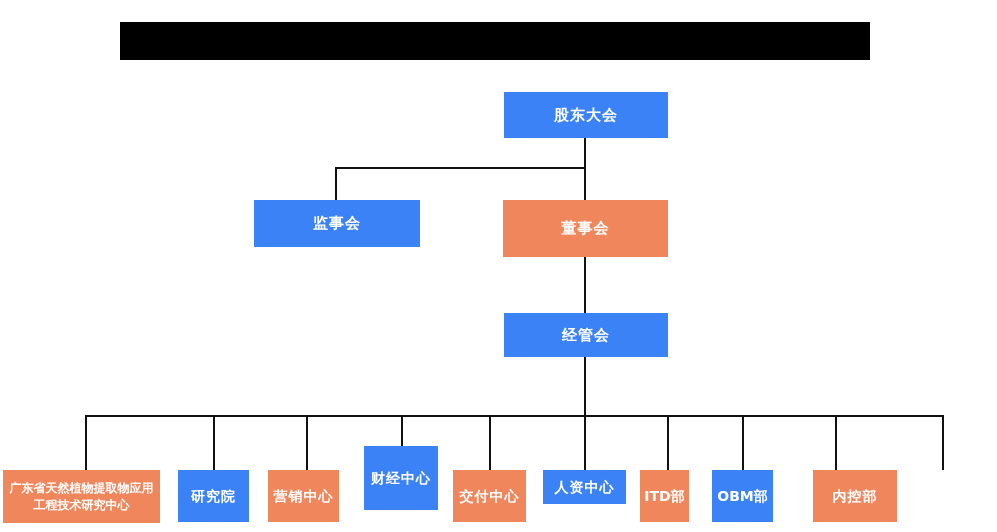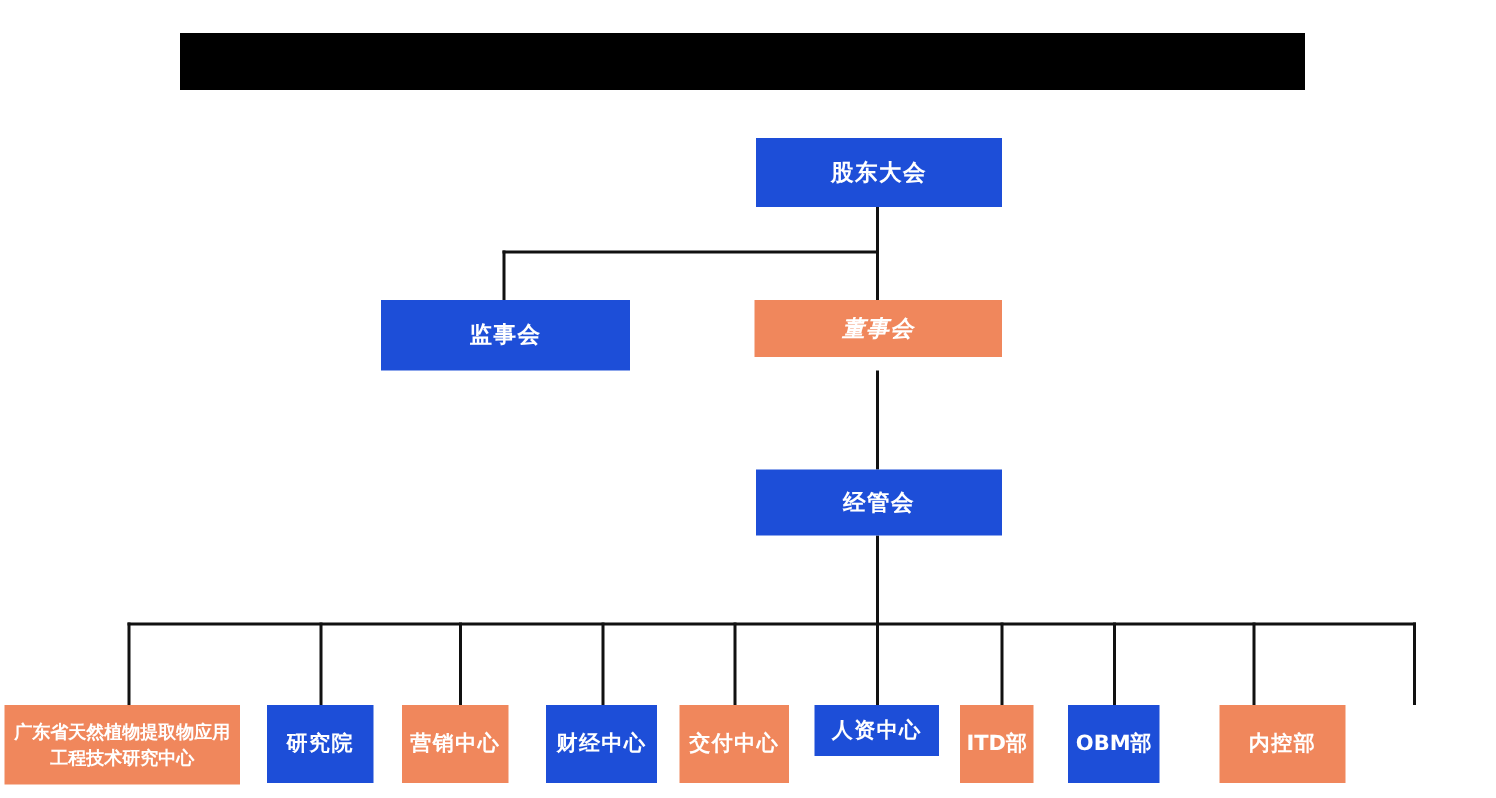--- a/index.html
+++ b/index.html
@@ -25,36 +25,36 @@
     display: flex;
     align-items: center;
     justify-content: center;
     text-align: center;
     color: #ffffff;
     font-weight: bold;
     font-size: 15px;
     letter-spacing: 1px;
     line-height: 1.35;
   }
-  .dark  { background: #1d4ed8; }
+  .dark  { background: #3b82f6; }
   .light { background: #f0875c; }
   .line {
     position: absolute;
     background: #111111;
   }
   
   .n-shareholders { left: 504px; top: 92px;  width: 164px; height: 46px; }
   .n-supervisory  { left: 254px; top: 200px; width: 166px; height: 47px; }
-  .n-board        { left: 503px; top: 200px; width: 165px; height: 38px; font-style: italic; }
+  .n-board        { left: 503px; top: 200px; width: 165px; height: 57px; }
   .n-management   { left: 504px; top: 313px; width: 164px; height: 44px; }
   
   .d0 { left: 3px;   top: 470px; width: 157px; height: 53px; font-size: 12px; letter-spacing: 0; padding: 2px 4px; }
   .d1 { left: 178px; top: 470px; width: 71px;  height: 52px; font-size: 14px; }
   .d2 { left: 268px; top: 470px; width: 71px;  height: 52px; font-size: 14px; }
-  .d3 { left: 364px; top: 470px; width: 74px;  height: 52px; font-size: 14px; }
+  .d3 { left: 364px; top: 446px; width: 74px;  height: 64px; font-size: 14px; }
   .d4 { left: 453px; top: 470px; width: 73px;  height: 52px; font-size: 14px; }
   .d5 { left: 543px; top: 470px; width: 83px;  height: 34px; font-size: 14px; }
   .d6 { left: 640px; top: 470px; width: 49px;  height: 52px; font-size: 14px; letter-spacing: 0; }
   .d7 { left: 712px; top: 470px; width: 61px;  height: 52px; font-size: 14px; letter-spacing: 0; }
   .d8 { left: 794px; top: 470px; width: 84px;  height: 52px; font-size: 14px; margin-left: 19px; }
   .d9 { left: 895px; top: 470px; width: 99px;  height: 52px; font-size: 14px; }
   
   .l-v1  { left: 584px; top: 138px; width: 2px;   height: 30px; }  
   .l-h1  { left: 335px; top: 167px; width: 251px; height: 2px;  }  
   .l-v2  { left: 335px; top: 167px; width: 2px;   height: 33px; }  

